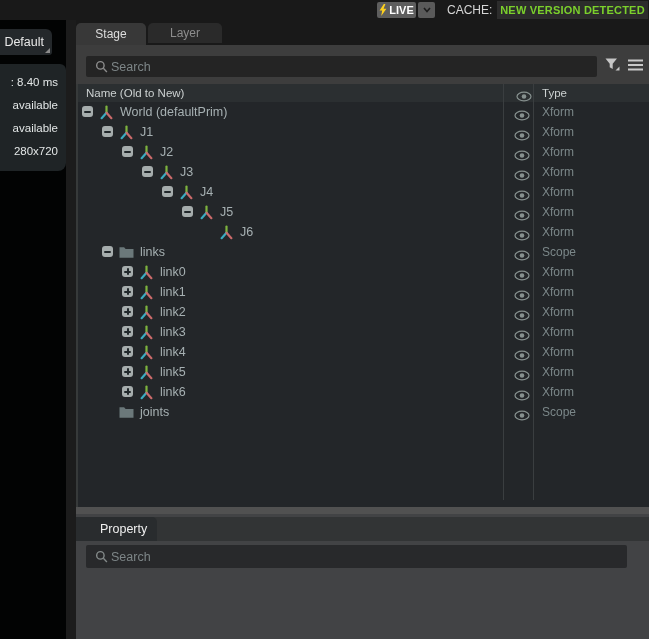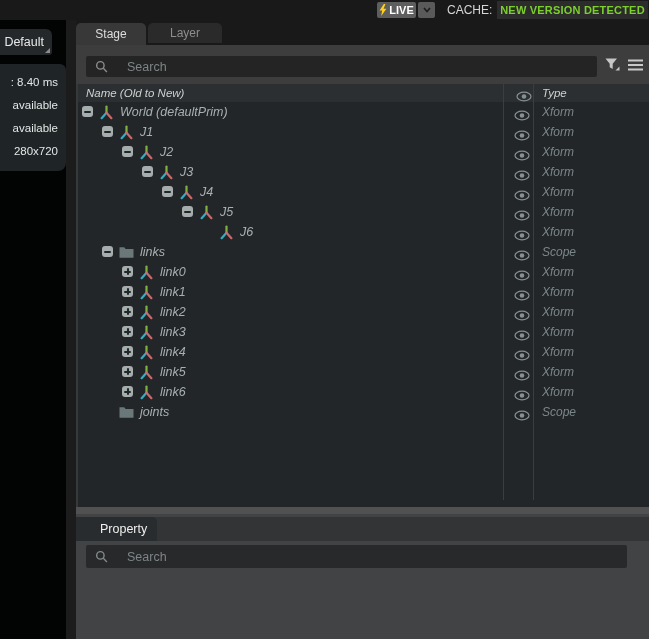--- a/index.html
+++ b/index.html
@@ -30,24 +30,24 @@
   .gap{left:66px;top:20px;width:10px;height:619px;background:#1c1c1c;}
 
   
   .stage{left:76px;top:20px;width:573px;height:487px;background:#191919;}
   .tab{position:absolute;border-radius:5px 5px 0 0;font-size:12px;display:flex;align-items:center;justify-content:center;}
   .tab-active{background:#383838;color:#dedede;font-weight:500;}
   .tab-idle{background:#2a2a2a;color:#8d8d8d;}
   .toolbar{left:0;top:25px;width:573px;height:39px;background:#3d3d3d;}
   .searchbox{background:#242424;border-radius:2px;display:flex;align-items:center;padding-left:9px;box-sizing:border-box;}
   .searchbox input{background:transparent;border:none;outline:none;color:#cfcfcf;
-                   font-size:12.5px;margin-left:17px;width:85%;font-family:inherit;}
+                   font-size:12.5px;margin-left:1px;width:85%;font-family:inherit;}
   .searchbox input::placeholder{color:#7d8587;}
 
-  .treewrap{left:0;top:64px;width:573px;height:423px;background:#232629;font-style:italic;}
+  .treewrap{left:0;top:64px;width:573px;height:423px;background:#232629;}
   .tree-edge{left:0;top:0;width:2px;height:423px;background:#373a3a;}
   .thead{left:2px;top:0;width:571px;height:18px;background:#2b2f31;}
   .thead-name{left:8px;top:0;line-height:18px;font-size:11.5px;color:#ccd1d1;}
   .thead-type{left:464px;top:0;line-height:18px;font-size:11.5px;color:#ccd1d1;}
   .colline{top:0;width:1px;height:416px;background:#3a3e40;}
   .rows{left:0;top:18px;width:573px;}
   .trow{position:relative;height:20px;}
   .exp{position:absolute;top:4px;width:11px;height:11px;background:#a6adad;border-radius:3px;
        display:flex;align-items:center;justify-content:center;}
   .exp .h{width:7px;height:2px;background:#20272a;border-radius:1px;}

